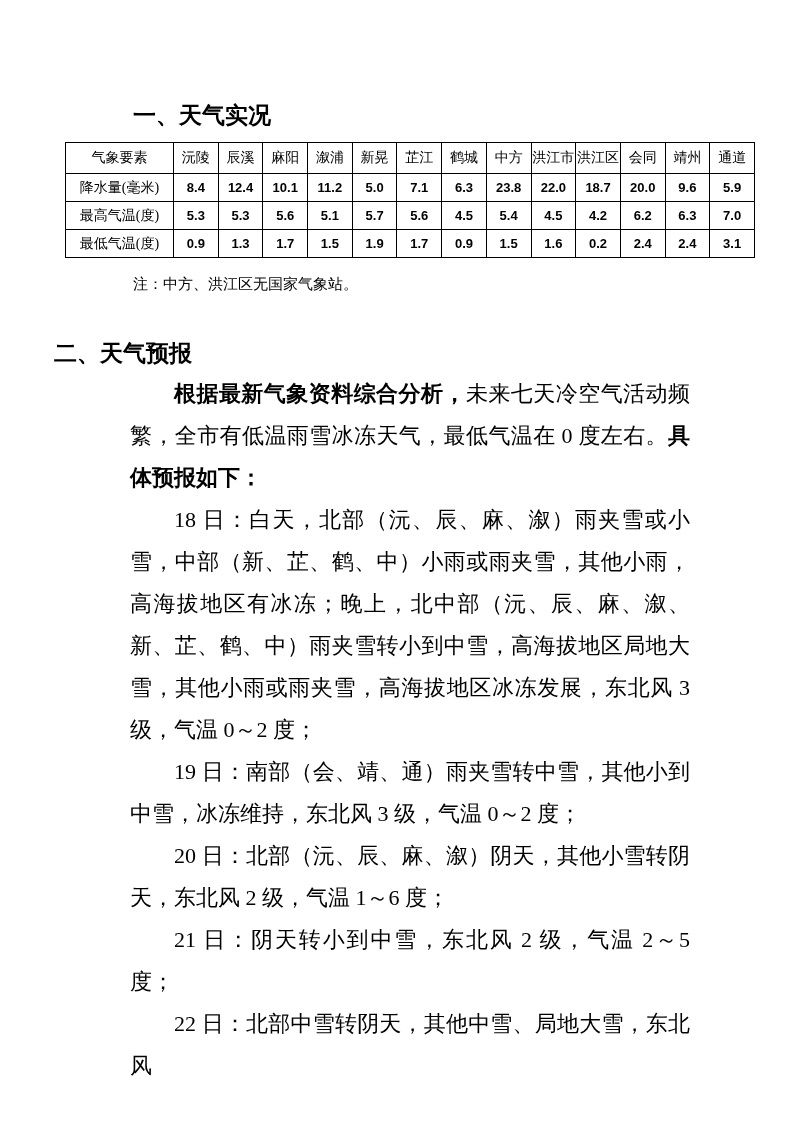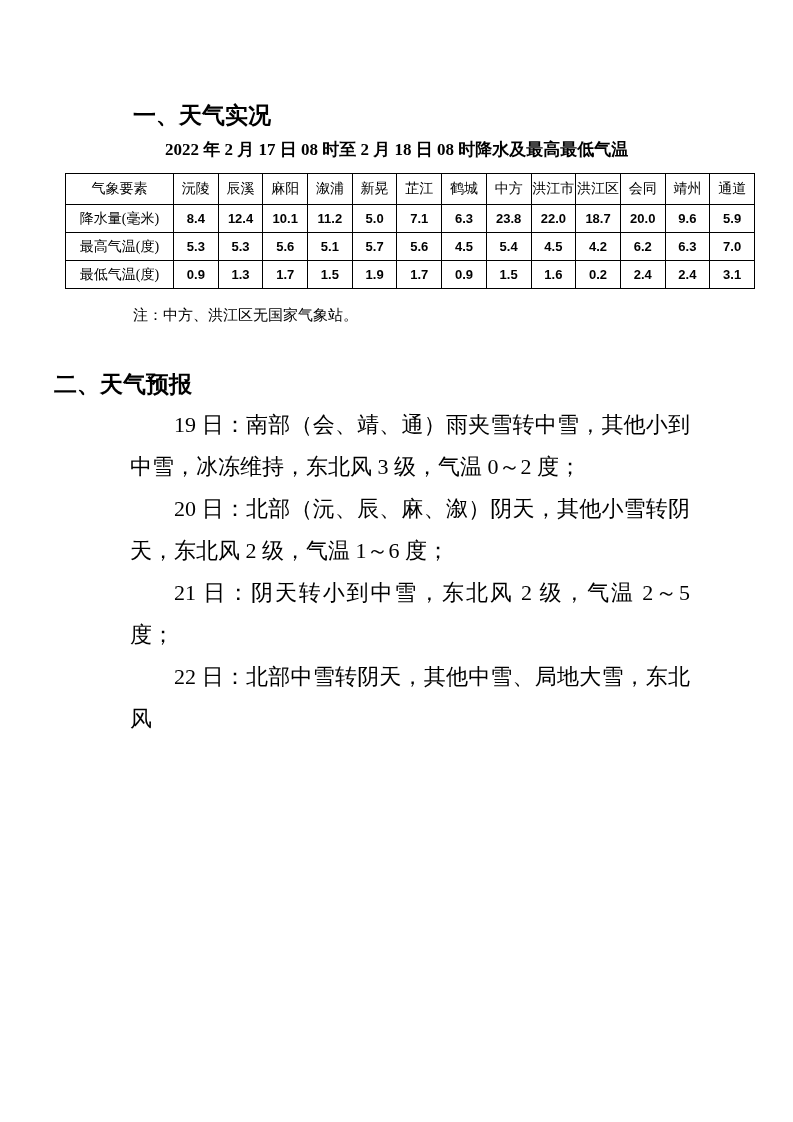--- a/index.html
+++ b/index.html
@@ -82,21 +82,20 @@
   }
   .bold { font-weight: bold; }
 </style>
 </head>
 <body>
 
 <div class="page">
 
   <h1 class="section-heading">一、天气实况</h1>
 
-  <div class="table-title">2022 年 2 月 17 日 08 时至 2 月 18 日 08 时降水及最高最低气温</div>
 
   <table class="weather-table">
     <colgroup>
       <col style="width:108px">
       <col>
         <col>
         <col>
         <col>
         <col>
         <col>
@@ -176,19 +175,23 @@
           <td class="num">3.1</td>
         </tr>
       </tbody>
   </table>
 
   <div class="table-note">注：中方、洪江区无国家气象站。</div>
 
   <h1 class="section-heading second">二、天气预报</h1>
 
   <div class="body-text">
+    <p>
+      <span class="bold">根据最新气象资料综合分析，</span><span>未来七天冷空气活动频繁，全市有低温雨雪冰冻天气，最低气温在 0 度左右。</span><span class="bold">具体预报如下：</span>
+    </p>
+    <p>18 日：白天，北部（沅、辰、麻、溆）雨夹雪或小雪，中部（新、芷、鹤、中）小雨或雨夹雪，其他小雨，高海拔地区有冰冻；晚上，北中部（沅、辰、麻、溆、新、芷、鹤、中）雨夹雪转小到中雪，高海拔地区局地大雪，其他小雨或雨夹雪，高海拔地区冰冻发展，东北风 3 级，气温 0～2 度；</p>
     <p>19 日：南部（会、靖、通）雨夹雪转中雪，其他小到中雪，冰冻维持，东北风 3 级，气温 0～2 度；</p>
     <p>20 日：北部（沅、辰、麻、溆）阴天，其他小雪转阴天，东北风 2 级，气温 1～6 度；</p>
     <p>21 日：阴天转小到中雪，东北风 2 级，气温 2～5 度；</p>
     <p>22 日：北部中雪转阴天，其他中雪、局地大雪，东北风</p>
   </div>
 
 </div>
 
 </body></html>

